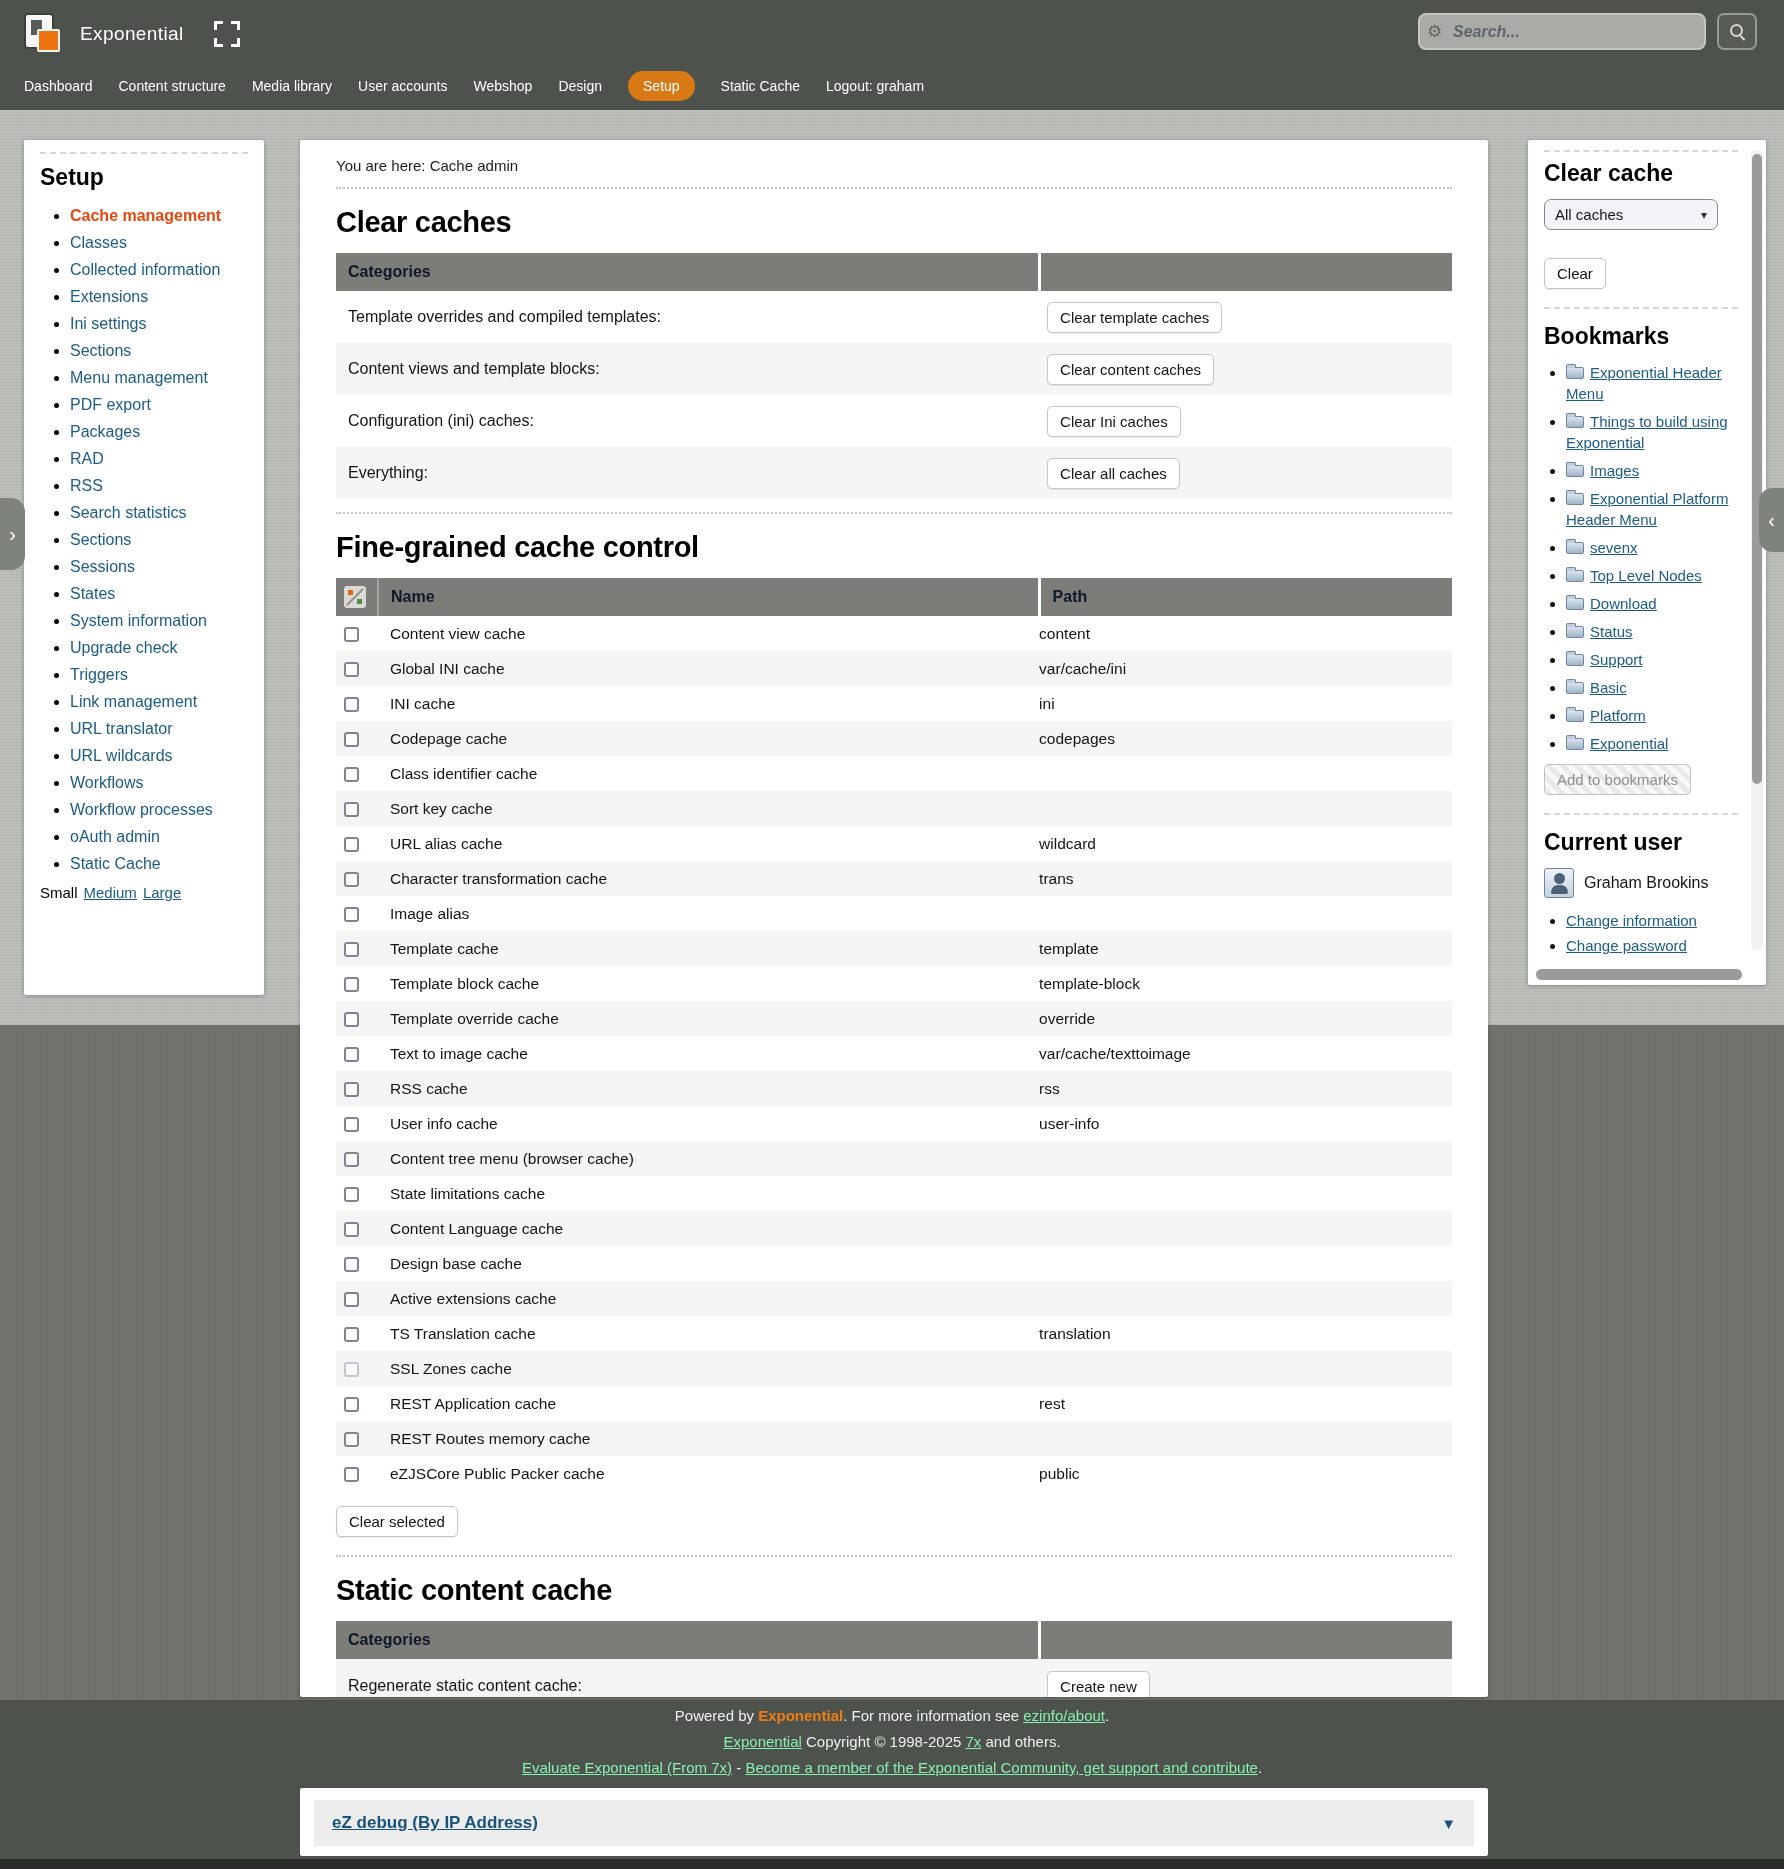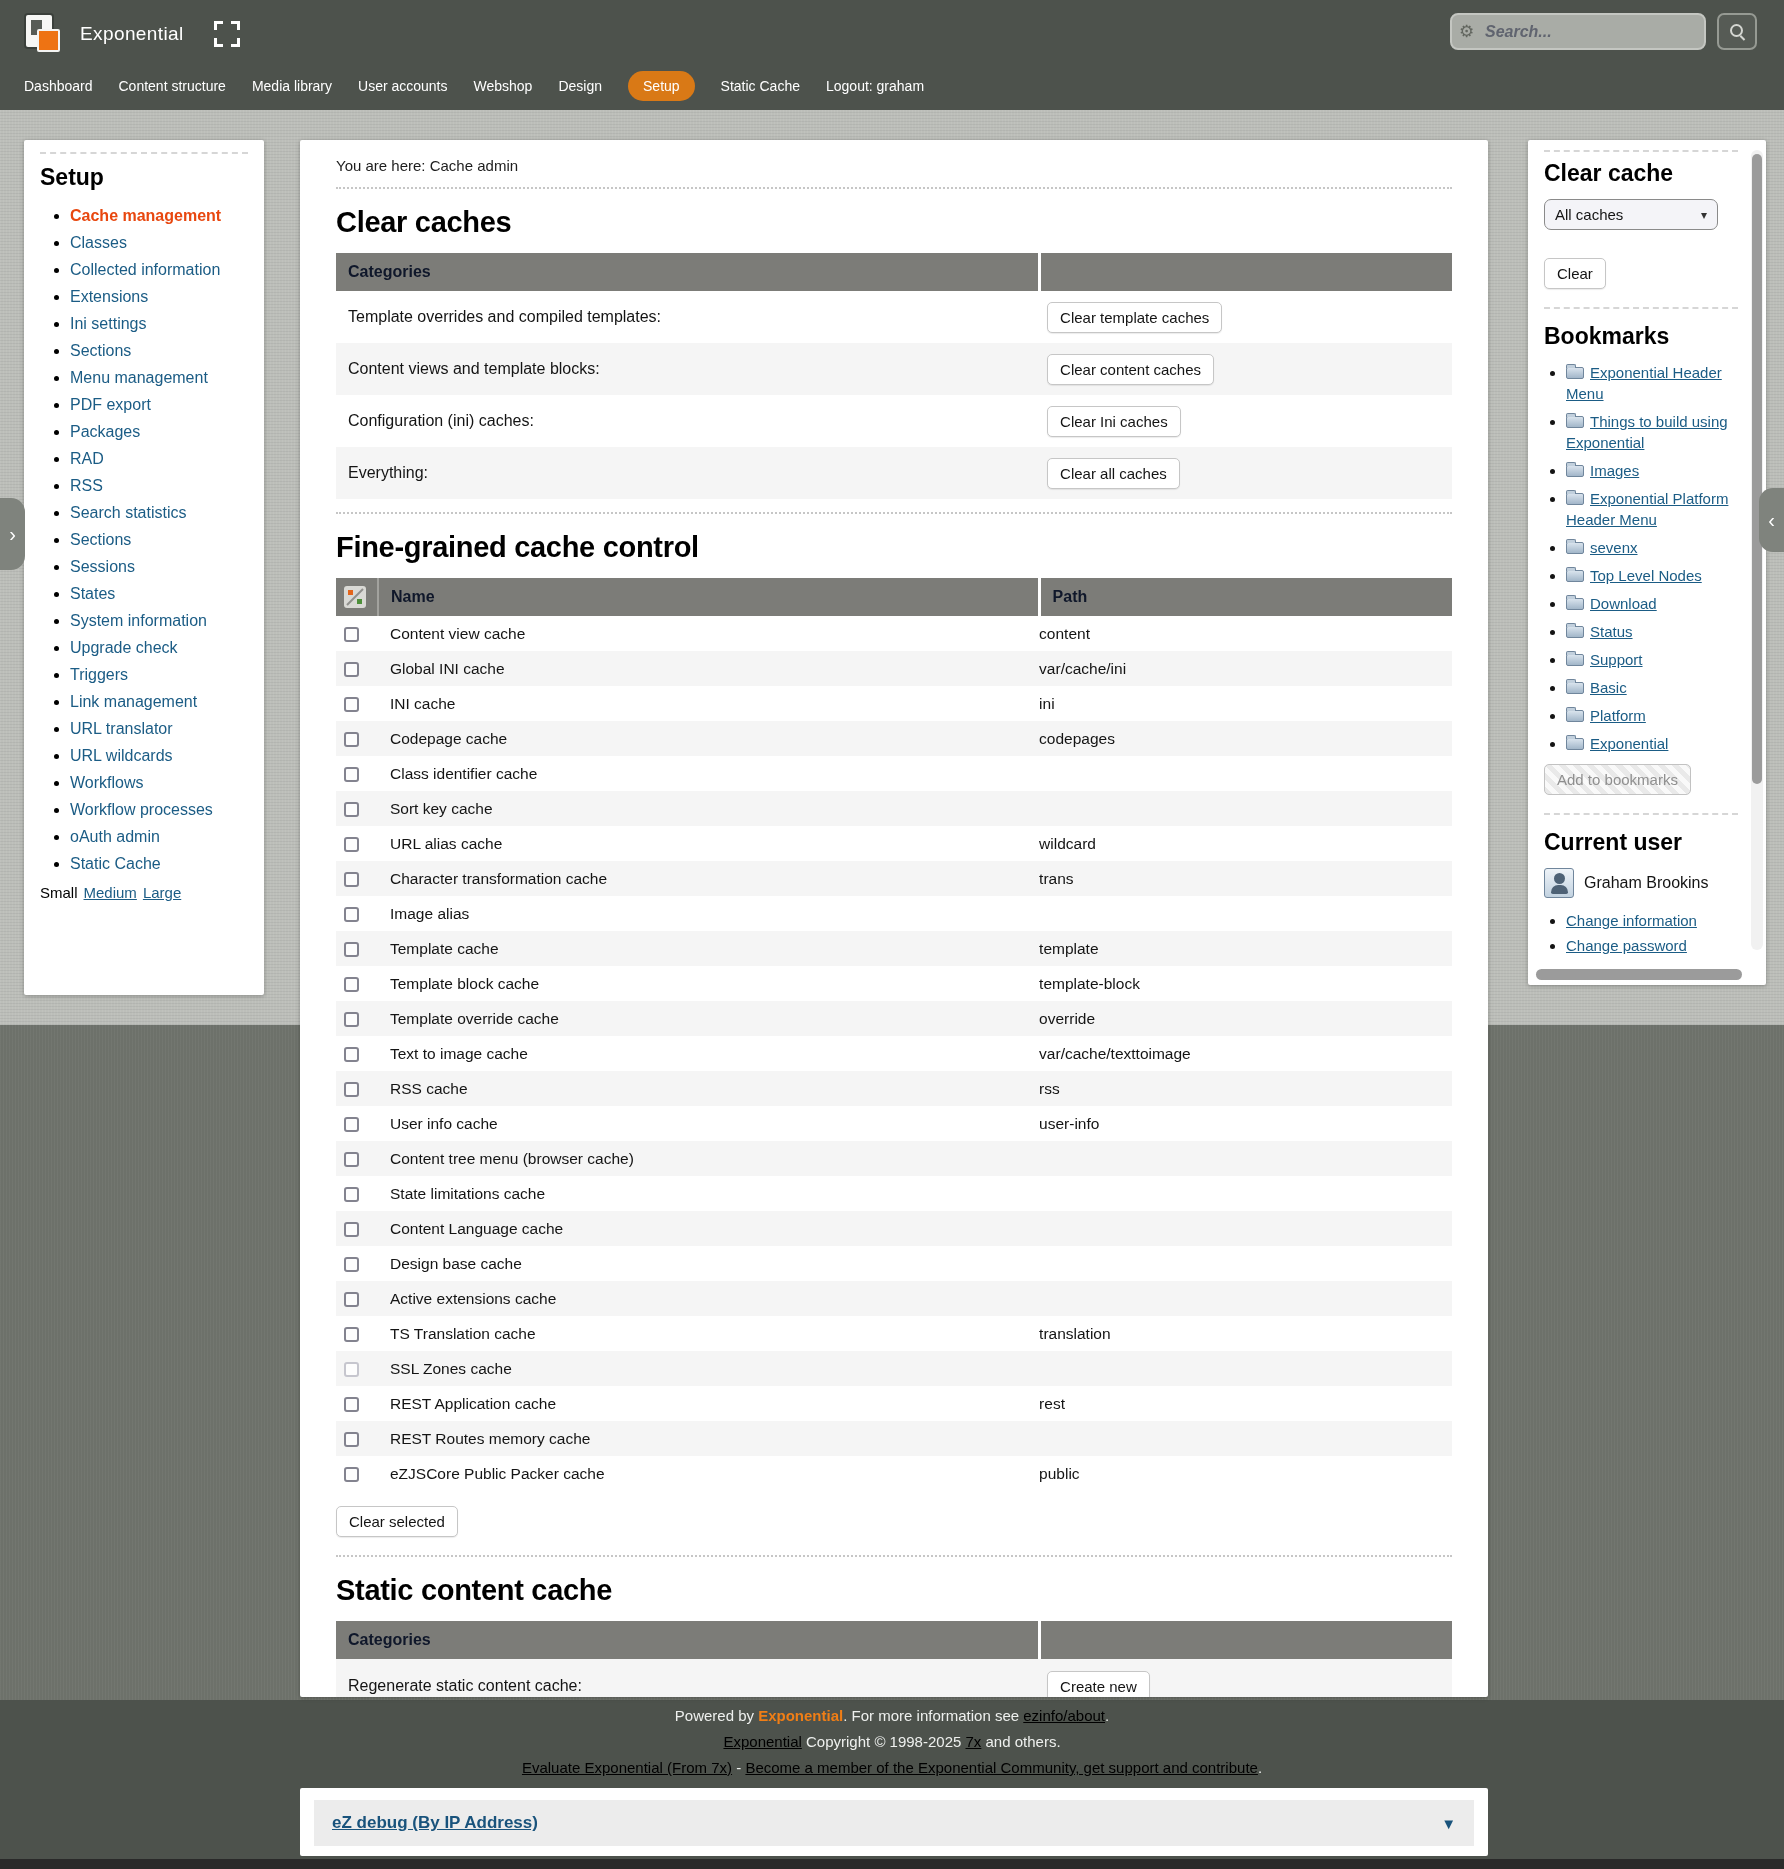--- a/index.html
+++ b/index.html
@@ -34,21 +34,21 @@
   .fs { position:relative; width:26px; height:26px; margin-left:16px; }
   .fs span { position:absolute; width:9px; height:9px; border:0 solid #fff; }
   .fs .tl { left:0; top:0; border-left-width:3px; border-top-width:3px; }
   .fs .tr { right:0; top:0; border-right-width:3px; border-top-width:3px; }
   .fs .bl { left:0; bottom:0; border-left-width:3px; border-bottom-width:3px; }
   .fs .br { right:0; bottom:0; border-right-width:3px; border-bottom-width:3px; }
   .search-wrap { position:absolute; top:13px; right:27px; display:flex; align-items:center; gap:11px; }
   .search-box { position:relative; }
   .search-box .gear { position:absolute; left:9px; top:8px; font-size:17px; color:#62665f; }
   .search-box input {
-    width:256px; height:37px; border:2px solid #c4c6c1; border-radius:8px; background:#a9aca6;
+    width:288px; height:37px; border:2px solid #c4c6c1; border-radius:8px; background:#a9aca6;
     padding:0 10px 0 33px; font-family:"Liberation Sans",sans-serif; font-size:16px; color:#3c3f3a; outline:none;
   }
   .search-box input::placeholder { color:#60646f; font-style:italic; font-weight:bold; }
   .search-btn { width:40px; height:37px; background:#565b55; border:2px solid #969a93; border-radius:7px; cursor:pointer; position:relative; }
   .mag { position:absolute; left:11px; top:9px; width:16px; height:16px; }
   .mag::before { content:""; position:absolute; left:0; top:0; width:9px; height:9px; border:2px solid #d4d6d1; border-radius:50%; }
   .mag::after { content:""; position:absolute; left:11px; top:11px; width:6px; height:2px; background:#d4d6d1; transform:rotate(45deg); transform-origin:left top; }
   .nav { position:absolute; left:24px; bottom:9px; display:flex; align-items:center; gap:26px; }
   .nav-item { color:#fff; font-size:14px; text-decoration:none; white-space:nowrap; padding:7px 0; cursor:pointer; }
   .nav-item.active { background:#d97916; border-radius:15px; padding:7px 15px; }
@@ -125,21 +125,21 @@
   .user-links { padding-left:22px; }
   .user-links li { margin-bottom:8px; font-size:15px; }
   .vscroll { position:absolute; right:3px; top:10px; width:12px; height:800px; background:#f1f1f1; border-radius:6px; }
   .vscroll-thumb { position:absolute; left:1px; top:4px; width:10px; height:630px; background:#9b9b9b; border-radius:6px; cursor:pointer; }
   .hscroll { position:absolute; left:8px; bottom:4px; right:24px; height:12px; }
   .hscroll-thumb { width:100%; height:11px; background:#9b9b9b; border-radius:6px; cursor:pointer; }
 
   
   .footer-text { position:absolute; left:0; top:1707px; width:100%; text-align:center; color:#eef0ee; font-size:15px; z-index:6; }
   .footer-text p { margin-bottom:9px; }
-  .f-link { color:#000000; text-decoration:underline; cursor:pointer;text-align:right; }
+  .f-link { color:#86efac; text-decoration:underline; cursor:pointer;text-align:right; }
   .f-brand { color:#f07e16; font-weight:bold; }
 
   
   .debug { position:absolute; left:300px; top:1788px; width:1188px; height:68px; background:#fff; border-radius:2px; z-index:7; }
   .debug-bar { position:absolute; left:14px; right:14px; top:12px; height:46px; background:#ececec;
     display:flex; align-items:center; justify-content:space-between; padding:0 18px; }
   .debug-link { color:#19537c; font-weight:bold; font-size:17px; text-decoration:underline; cursor:pointer; }
   .debug-toggle { color:#19537c; font-size:15px; cursor:pointer; }
 </style>
 </head>

